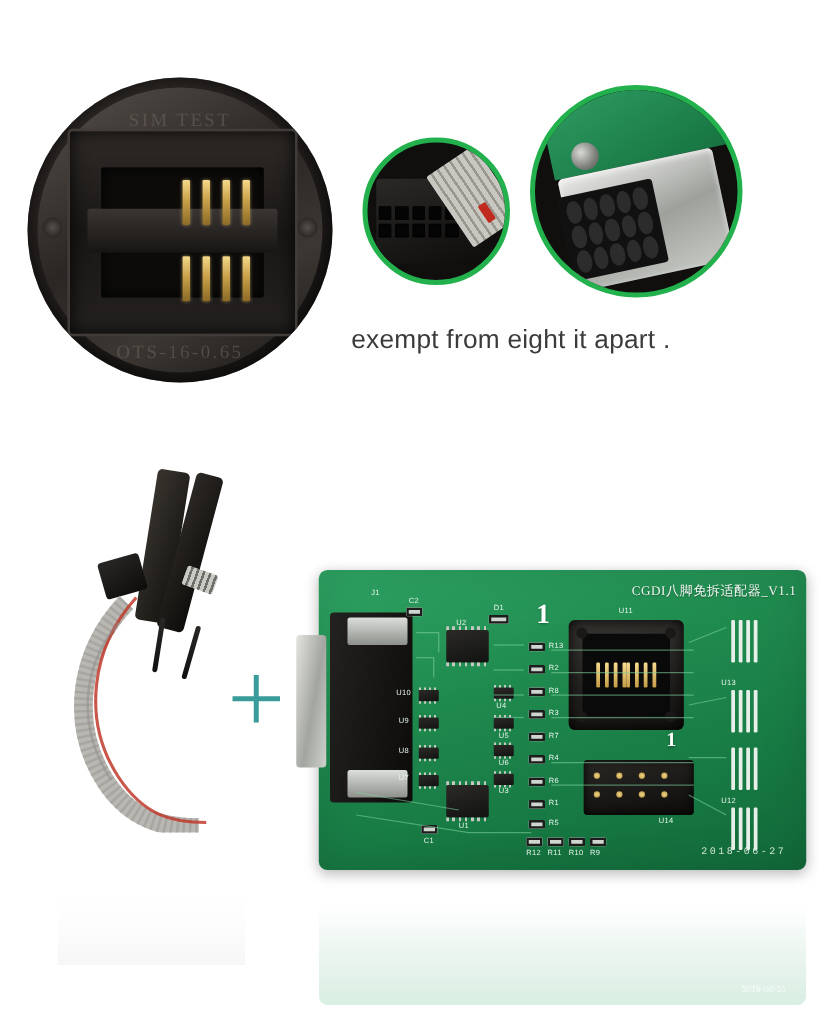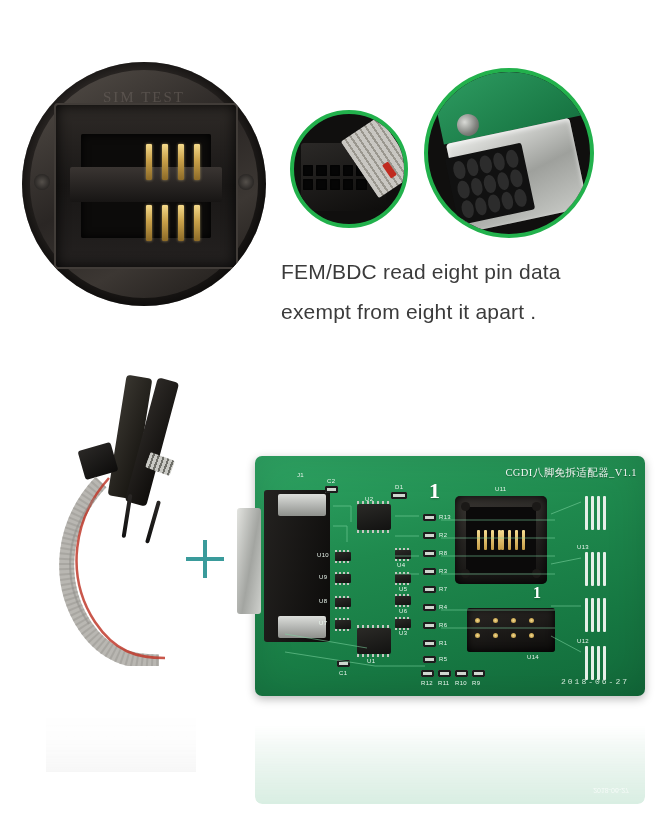--- a/index.html
+++ b/index.html
@@ -190,20 +190,21 @@
       </div>
       <div class="pinrow dn">
         <i class="pin"></i>
           <i class="pin"></i>
           <i class="pin"></i>
           <i class="pin"></i>
       </div>
     </div>
     <div class="nub" style="left:12px;top:112px;"></div>
     <div class="nub" style="right:12px;top:112px;"></div>
+    <div class="txt-bot">OTS-16-0.65</div>
   </div>
 
   <div class="abs circ inset" id="inset-idc">
     <div class="conn"></div>
     <div class="holes">
       <i></i>
         <i></i>
         <i></i>
         <i></i>
         <i></i>
@@ -236,21 +237,20 @@
         <i></i>
           <i></i>
           <i></i>
           <i></i>
           <i></i>
       </div>
     </div>
   </div>
 
   <div class="abs" id="function-block">
-    <div>FEM/BDC read eight pin data</div>
     <div>exempt from eight it apart .</div>
   </div>
 
   <div class="abs" id="clip-assembly">
     <div class="jaw"></div>
     <div class="jaw2"></div>
     <div class="spring"></div>
     <div class="tip" style="left:70px;top:122px;transform:rotate(9deg);"></div>
     <div class="tip" style="left:96px;top:128px;transform:rotate(16deg);"></div>
     <div class="idc"></div>

